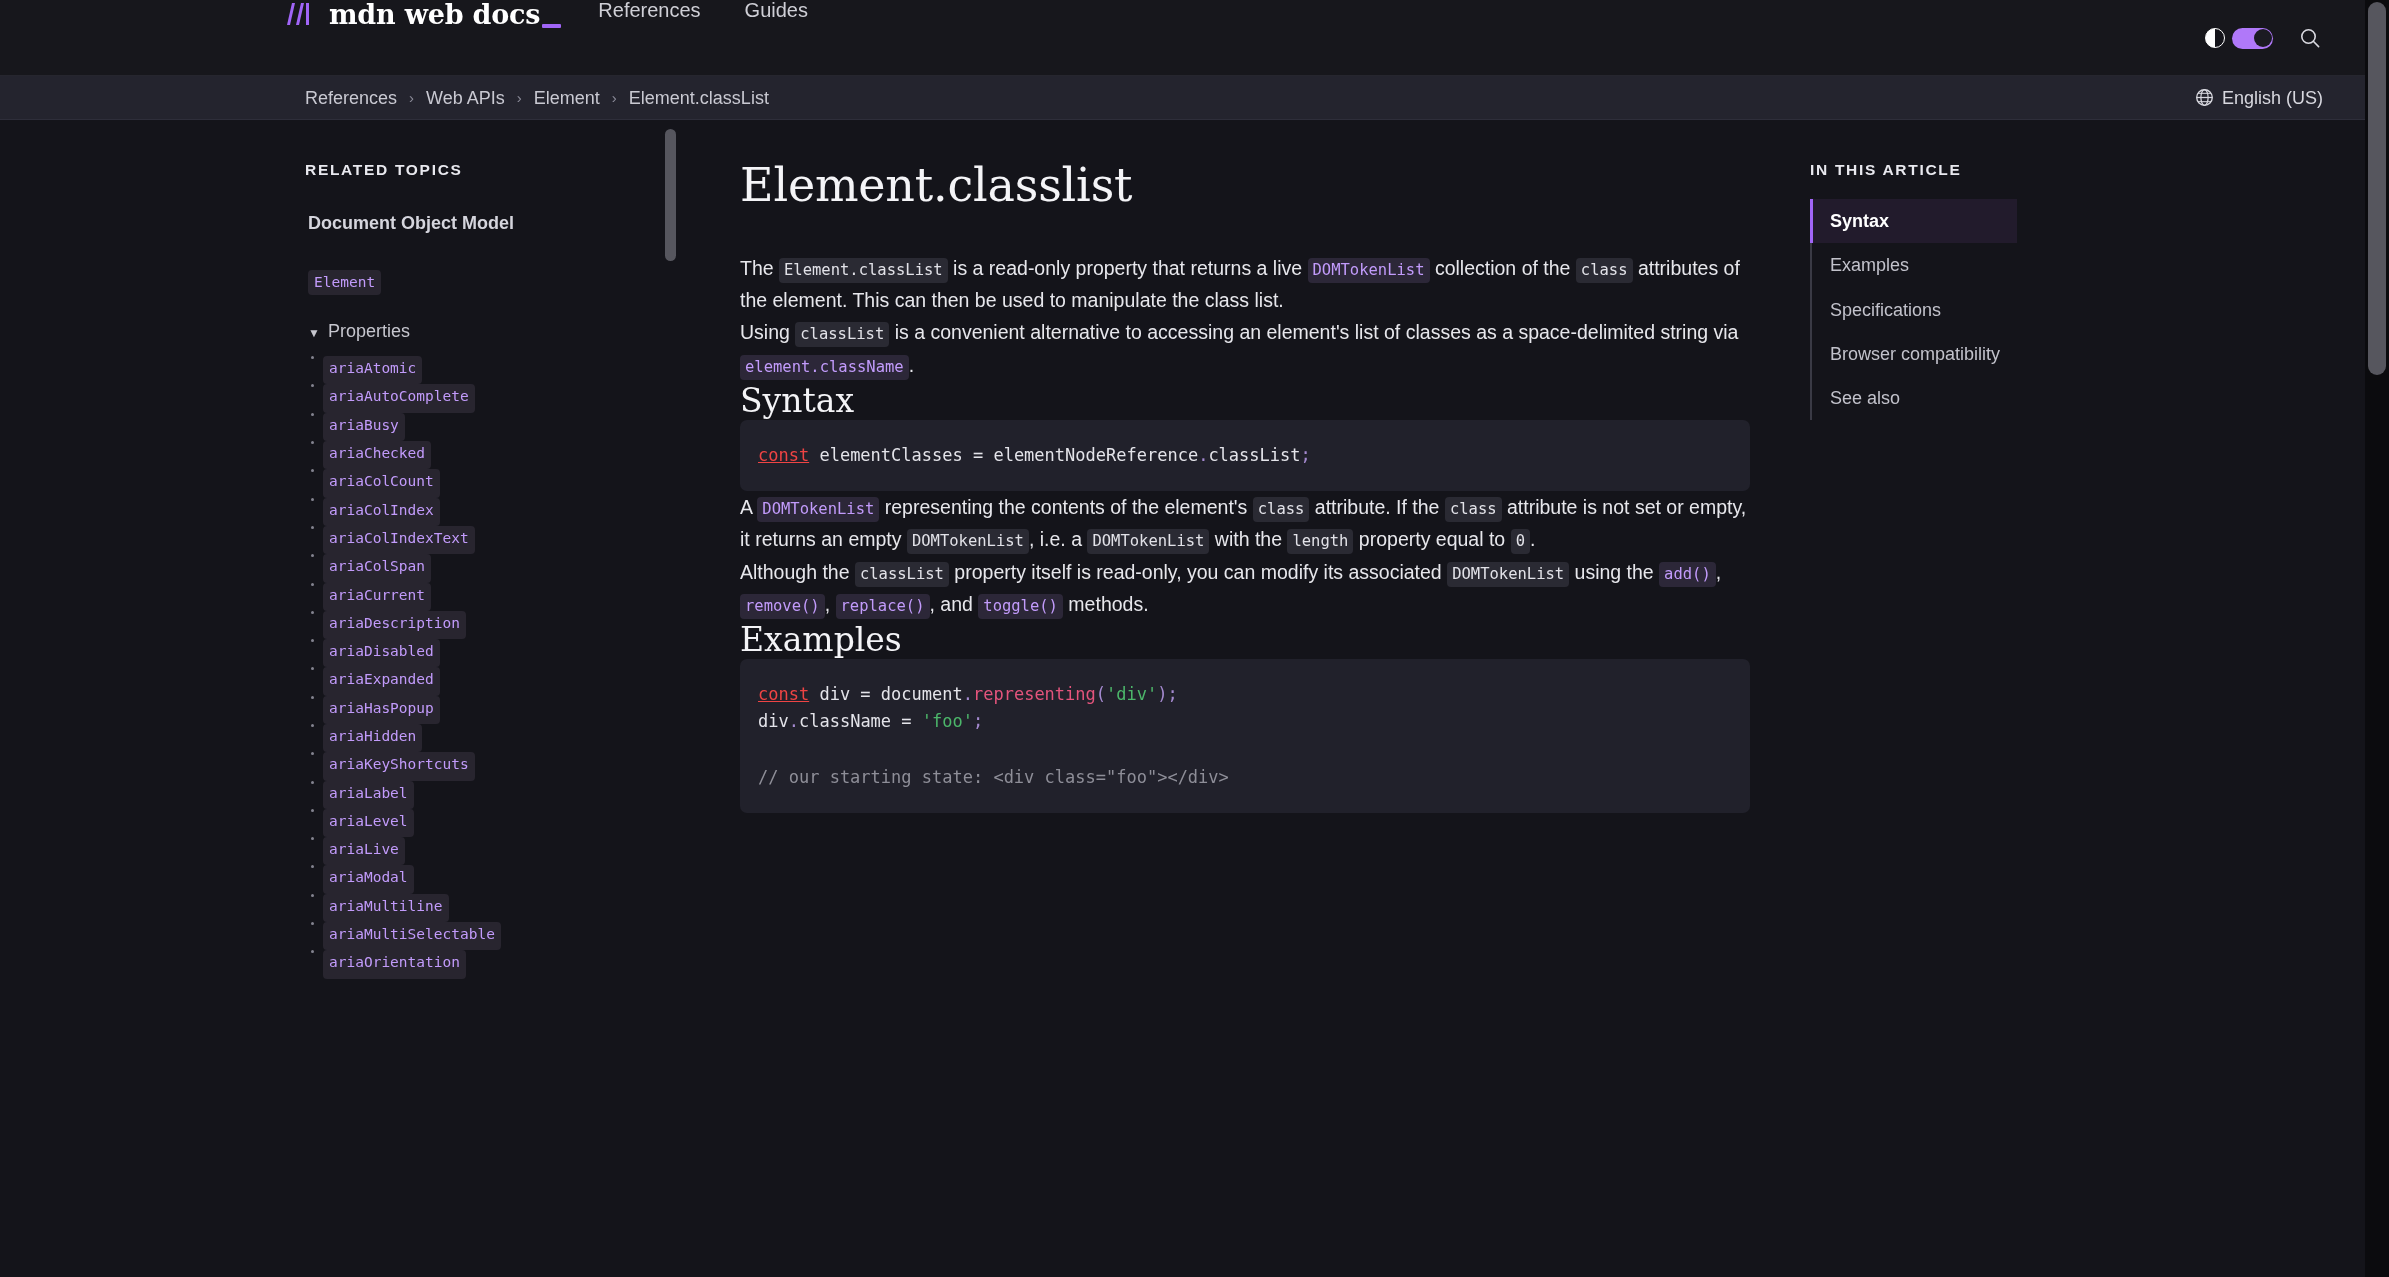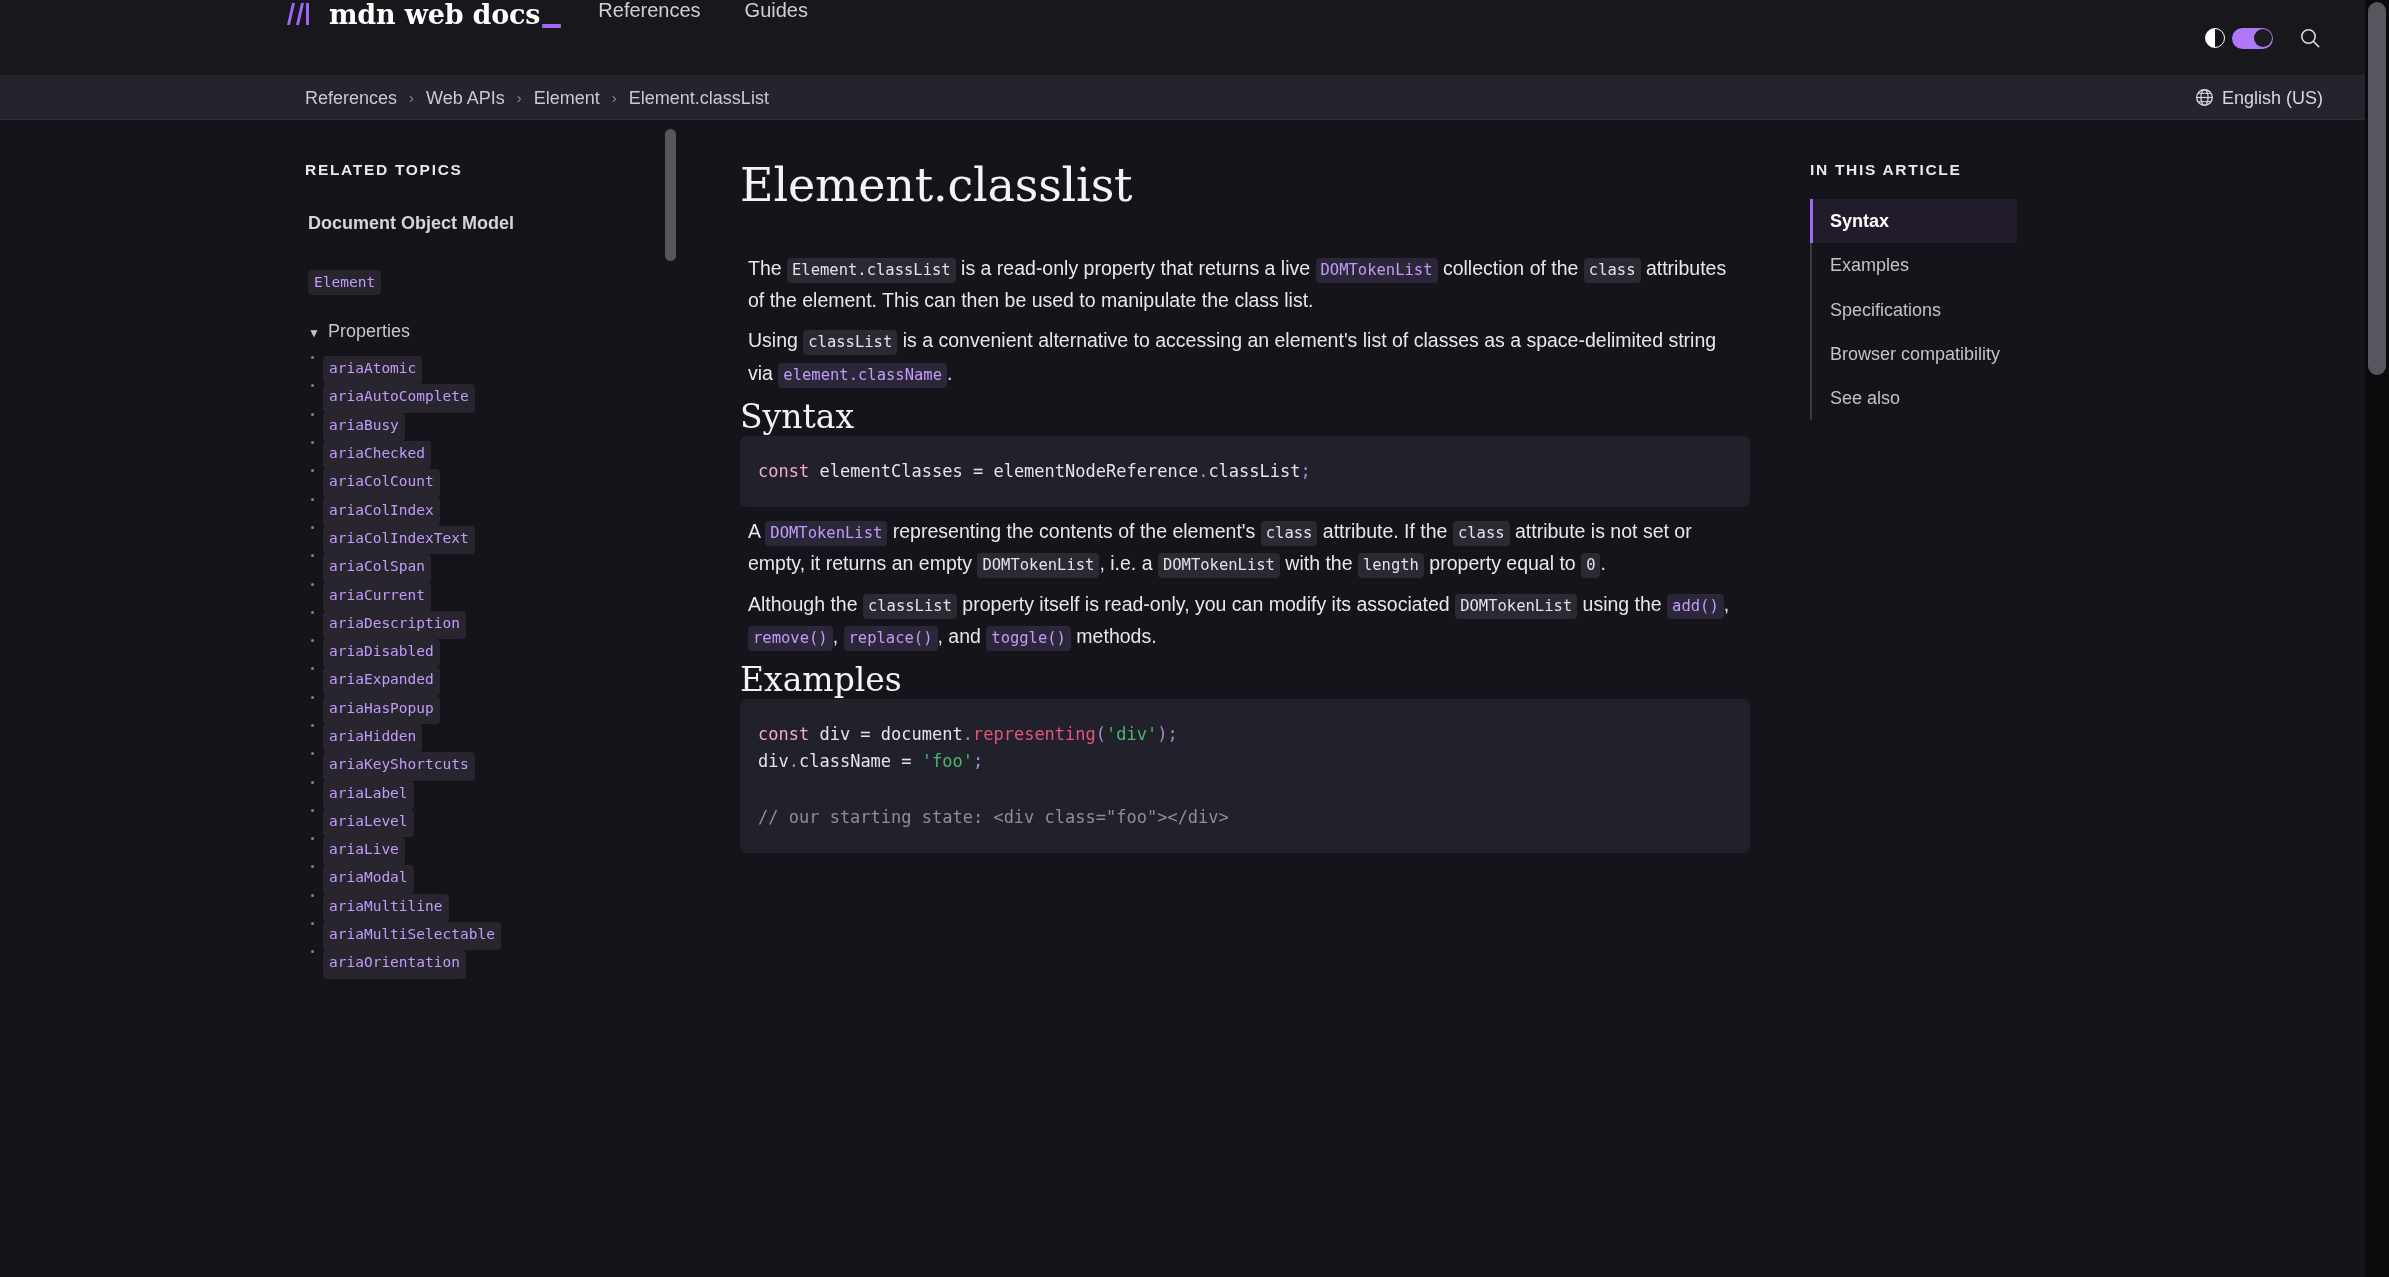--- a/index.html
+++ b/index.html
@@ -243,21 +243,21 @@
     font-family: "DejaVu Serif", serif;
     font-weight: 400;
     font-size: 33px;
     color: #f4f4f7;
     margin: 0;
   }
   p.para {
     font-size: 19.5px;
     line-height: 1.65;
     color: #e7e7ec;
-    margin: 8px;
+    margin: 0;
   }
   code.inline {
     font-family: "DejaVu Sans Mono", monospace;
     font-size: 15.5px;
     background: #2a2a33;
     color: #e2e2e8;
     border-radius: 4px;
     padding: 3px 5px 4px 5px;
     white-space: nowrap;
   }
@@ -269,21 +269,21 @@
     background: #21212b;
     border-radius: 7px;
     margin: 0;
     padding: 22px 22px 22px 18px;
     font-family: "DejaVu Sans Mono", monospace;
     font-size: 17px;
     line-height: 1.62;
     color: #e4e4ea;
     overflow: hidden;
   }
-  .tok-kw   { color: #f9a8d4; }
+  .tok-kw   { color: #ef4444; text-decoration: underline; }
   .tok-fn   { color: #e4547c; }
   .tok-str  { color: #4cb66a; }
   .tok-cmt  { color: #8e8e98; }
   .tok-punc { color: #a58ad0; }
   .tok-plain{ color: #e4e4ea; }
 
   .blk { margin-top: 34px; }
   .sec-gap { margin-top: 56px; }
   .code-gap { margin-top: 25px; }
 

